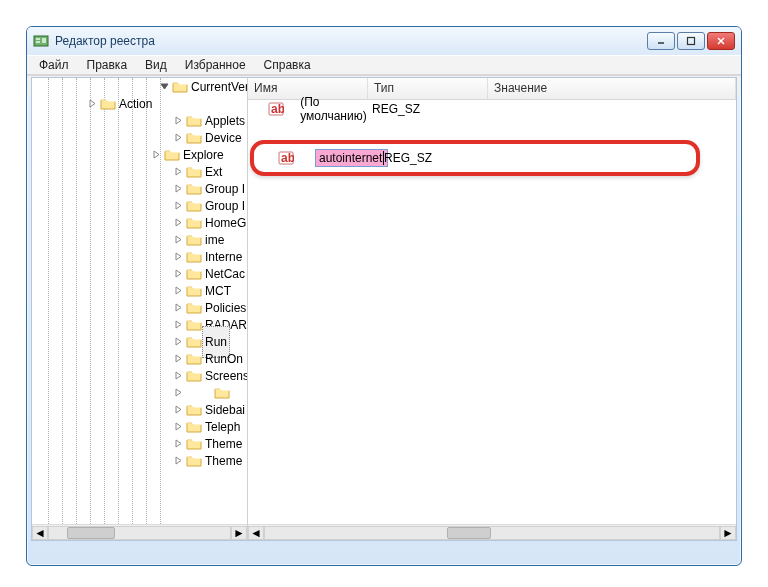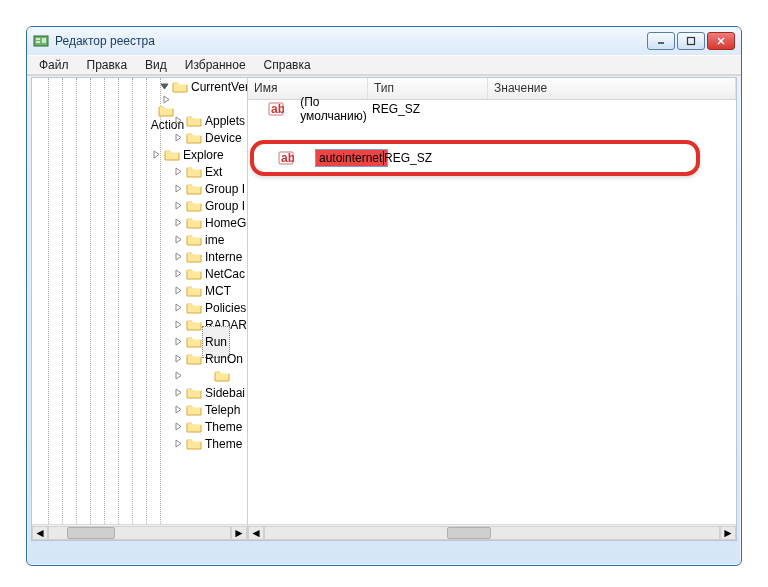--- a/index.html
+++ b/index.html
@@ -50,21 +50,21 @@
 .rows { position:absolute; top:22px; left:0; right:0; bottom:16px; }
 .row { height:18px; display:flex; align-items:center; }
 .row .c-name{width:120px; padding-left:4px; display:flex; align-items:center; gap:4px;}
 .row .c-type{width:120px; padding-left:4px;}
 .row .c-val{flex:1; padding-left:4px;}
 .reg-ico{width:37px;height:16px;margin-left:16px;}
 .reg-ico svg{width:16px;height:16px;}
 
 .callout { position:absolute; left:2px; top:40px; width:450px; height:36px; border:4px solid #e13028; border-radius:14px; background:#fff; display:flex; align-items:center; padding-left:8px; box-shadow:0 2px 4px rgba(0,0,0,.15);}
 .callout .c-type{position:absolute; left:130px;} 
-.edit-box{ border:1px solid #7a9ecf; padding:1px 3px; background:#ef4444; min-width:72px; display:inline-block;}
+.edit-box{ border:1px solid #7a9ecf; padding:1px 3px; background:#f9a8d4; min-width:72px; display:inline-block;}
 
 .statusbar { height:20px; background:#f0f0f0; border-top:1px solid #d6d6d6; padding:2px 6px; color:#333; display:flex; align-items:center;}
 </style>
 </head>
 <body>
 
 <div class="outer-frame">
   <div class="titlebar">
     <span class="app-icon">
       <svg viewBox="0 0 16 16">
@@ -124,21 +124,21 @@
                   <svg viewBox="0 0 9 9">
                     <path d="M1 2 L8 2 L4.5 7 Z" fill="#595959" stroke="#595959"></path>
                   </svg>
                 </span>
                 <span class="folder-ico"><svg viewBox="0 0 16 14">
                     <path d="M1 3 h5 l1.5 1.5 H15 V12 H1 Z" fill="#ffe79c" stroke="#d6a93e"></path>
                     <path d="M1 3 h5 l1.5 1.5 H15" fill="none" stroke="#fff3c9"></path>
                   </svg></span>
                 <span class="label">CurrentVer</span>
               </div>
-              <div class="node" style="padding-left: 56px; flex-direction: column;">
+              <div class="node" style="padding-left: 56px;">
                 <span class="expander">
                   <svg viewBox="0 0 9 9">
                     <path d="M2 1 L7 4.5 L2 8 Z" fill="#fff" stroke="#888"></path>
                   </svg>
                 </span>
                 <span class="folder-ico"><svg viewBox="0 0 16 14">
                     <path d="M1 3 h5 l1.5 1.5 H15 V12 H1 Z" fill="#ffe79c" stroke="#d6a93e"></path>
                     <path d="M1 3 h5 l1.5 1.5 H15" fill="none" stroke="#fff3c9"></path>
                   </svg></span>
                 <span class="label">Action</span>
@@ -315,20 +315,32 @@
                 <span class="expander">
                   <svg viewBox="0 0 9 9">
                     <path d="M2 1 L7 4.5 L2 8 Z" fill="#fff" stroke="#888"></path>
                   </svg>
                 </span>
                 <span class="folder-ico"><svg viewBox="0 0 16 14">
                     <path d="M1 3 h5 l1.5 1.5 H15 V12 H1 Z" fill="#ffe79c" stroke="#d6a93e"></path>
                     <path d="M1 3 h5 l1.5 1.5 H15" fill="none" stroke="#fff3c9"></path>
                   </svg></span>
                 <span class="label">RunOn</span>
+              </div>
+              <div class="node" style="padding-left: 142px;">
+                <span class="expander">
+                  <svg viewBox="0 0 9 9">
+                    <path d="M2 1 L7 4.5 L2 8 Z" fill="#fff" stroke="#888"></path>
+                  </svg>
+                </span>
+                <span class="folder-ico"><svg viewBox="0 0 16 14">
+                    <path d="M1 3 h5 l1.5 1.5 H15 V12 H1 Z" fill="#ffe79c" stroke="#d6a93e"></path>
+                    <path d="M1 3 h5 l1.5 1.5 H15" fill="none" stroke="#fff3c9"></path>
+                  </svg></span>
+                <span class="label">Screens</span>
               </div>
               <div class="node" style="padding-left: 142px; gap: 28px;">
                 <span class="expander">
                   <svg viewBox="0 0 9 9">
                     <path d="M2 1 L7 4.5 L2 8 Z" fill="#fff" stroke="#888"></path>
                   </svg>
                 </span>
                 <span class="folder-ico"><svg viewBox="0 0 16 14">
                     <path d="M1 3 h5 l1.5 1.5 H15 V12 H1 Z" fill="#ffe79c" stroke="#d6a93e"></path>
                     <path d="M1 3 h5 l1.5 1.5 H15" fill="none" stroke="#fff3c9"></path>

